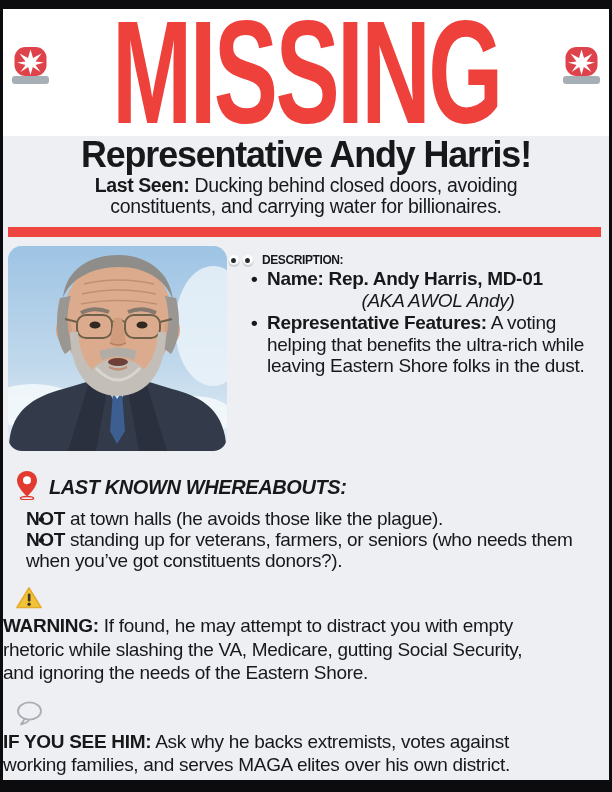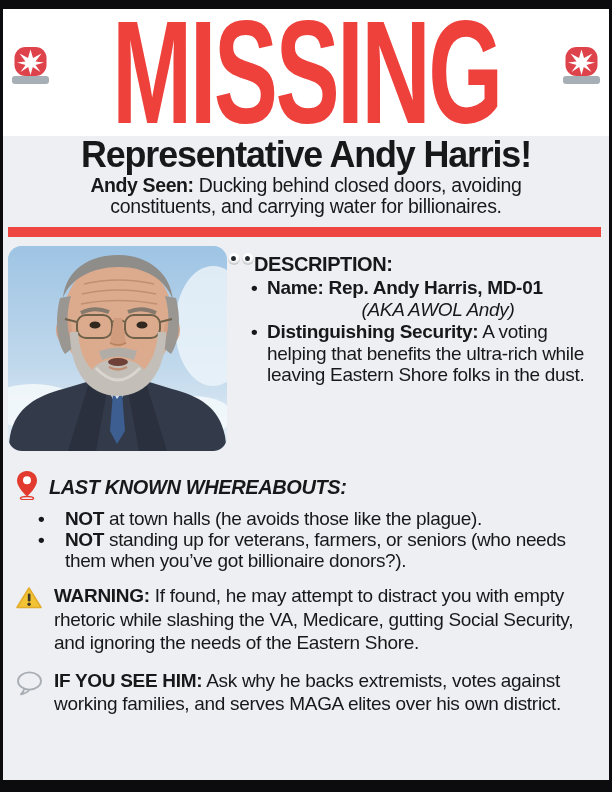--- a/index.html
+++ b/index.html
@@ -37,22 +37,22 @@
   .last-seen b{letter-spacing:-0.4px;}
   .red-bar{height:10px;background:#ee4540;margin:10px 8px 0 5px;}
   
   .main-row{display:flex;margin-top:9px;}
   .photo{
     width:219px;height:205px;margin-left:5px;border-radius:14px;
     overflow:hidden;flex-shrink:0;background:#bcd6ec;
   }
   .desc-col{flex:1;min-width:0;}
   .desc-head{
-    display:flex;align-items:flex-start;margin-left:1px;margin-top:7px;
-    font-size:20px;font-weight:bold;letter-spacing:-0.4px;
+    display:flex;align-items:flex-end;gap:8px;margin-left:1px;margin-top:7px;
+    font-size:12px;font-weight:bold;letter-spacing:-0.4px;
   }
   .eyes-icon{display:inline-flex;gap:2px;}
   .eye{
     position:relative;width:12px;height:12px;border-radius:50%;
     background:#ffffff;box-shadow:inset 0 -2px 2px rgba(90,100,110,.35);
     display:inline-block;
   }
   .pupil{
     position:absolute;left:3.2px;top:2.6px;width:5.2px;height:5.6px;
     border-radius:50%;background:#23282c;
@@ -69,27 +69,27 @@
   .note{font-style:italic;text-align:center;}
   
   .section-head{
     display:flex;align-items:center;gap:11px;margin-left:13px;margin-top:19px;
     font-size:20px;font-weight:bold;letter-spacing:-0.4px;line-height:22px;font-style:italic;
   }
   .pin-wrap{width:22px;flex-shrink:0;}
   ul.wlist{list-style:none;margin:4px 0 0 0;padding:0;}
   ul.wlist li{
     position:relative;font-size:19px;line-height:21px;letter-spacing:-0.35px;
-    padding-left:62px;max-width:555px;
+    padding-left:23px;max-width:555px;
   }
   ul.wlist li::before{
     content:"\2022";position:absolute;left:35px;top:0;font-weight:bold;
   }
   
-  .alert-row{display:flex;align-items:flex-start;}
+  .alert-row{display:flex;align-items:flex-start;flex-direction:column;}
   .alert-row .icon-cell{
     width:38px;padding-left:13px;flex-shrink:0;padding-top:2px;
   }
   .alert-text{
     flex:1;font-size:19px;line-height:23.5px;letter-spacing:-0.3px;
     max-width:552px;
   }
   .row-warning{margin-top:13px;}
   .row-see{margin-top:14px;}
   .row-call{margin-top:13px;}
@@ -113,21 +113,21 @@
       <svg width="41" height="45" viewBox="0 0 41 45">
         <rect x="2" y="35" width="37" height="8" rx="3" fill="#a6aeb6"></rect>
         <rect x="4.5" y="6" width="32" height="29" rx="11" fill="#de424b"></rect>
         <polygon fill="#ffffff" points="20.5,8.5 23,17 31.5,12.5 25.5,20.5 34,21.5 25.5,24 30.5,31 22.8,26 20.5,34 18.2,26 10.5,31 15.5,24 7,21.5 15.5,20.5 9.5,12.5 18,17"></polygon>
       </svg>
     </span>
   </div>
 
   <div class="rep-title">Representative Andy Harris!</div>
   <div class="last-seen">
-    <b>Andy Seen:</b>
+    <b>Last Seen:</b>
     <span>Ducking behind closed doors, avoiding constituents, and carrying water for billionaires.</span>
   </div>
 
   <div class="red-bar"></div>
 
   <div class="main-row">
 
     <div class="photo" title="Portrait photo of Rep. Andy Harris (gray hair and beard, glasses, dark suit, blue sky background)">
       <svg width="219" height="205" viewBox="0 0 219 205">
         <defs>
@@ -201,21 +201,21 @@
         </span>
         <span>DESCRIPTION:</span>
       </div>
       <ul class="blist">
         <li>
           <b>Name:</b>
           <b>Rep. Andy Harris, MD-01</b>
           <span class="note" style="display:block;">(AKA AWOL Andy)</span>
         </li>
         <li>
-          <b>Distinguishing Security:</b>
+          <b>Representative Features:</b>
           <span>A voting helping that benefits the ultra-rich while leaving Eastern Shore folks in the dust.</span>
         </li>
       </ul>
     </div>
   </div>
 
   <div class="section-head">
     <span class="pin-wrap">
       <svg width="22" height="30" viewBox="0 0 22 30">
         <path d="M11,1 C5.2,1 1,5.4 1,10.8 C1,17.6 11,26.5 11,26.5 C11,26.5 21,17.6 21,10.8 C21,5.4 16.8,1 11,1 Z" fill="#e23a2e"></path>
@@ -225,21 +225,21 @@
     </span>
     <span>LAST KNOWN WHEREABOUTS:</span>
   </div>
   <ul class="wlist">
     <li>
       <b>NOT</b>
       <span>at town halls (he avoids those like the plague).</span>
     </li>
     <li>
       <b>NOT</b>
-      <span>standing up for veterans, farmers, or seniors (who needs them when you’ve got billionaire donors?).</span>
+      <span>standing up for veterans, farmers, or seniors (who needs them when you’ve got constituents donors?).</span>
     </li>
   </ul>
 
   <div class="alert-row row-warning">
     <span class="icon-cell">
       <svg width="26" height="24" viewBox="0 0 26 24">
         <path d="M13,2 L25,21.5 L1,21.5 Z" fill="#f2c435" stroke="#e4ac2c" stroke-width="1.6" stroke-linejoin="round"></path>
         <rect x="11.8" y="7.5" width="2.7" height="8" rx="1.3" fill="#3d3528"></rect>
         <circle cx="13.1" cy="18.3" r="1.7" fill="#3d3528"></circle>
       </svg>

